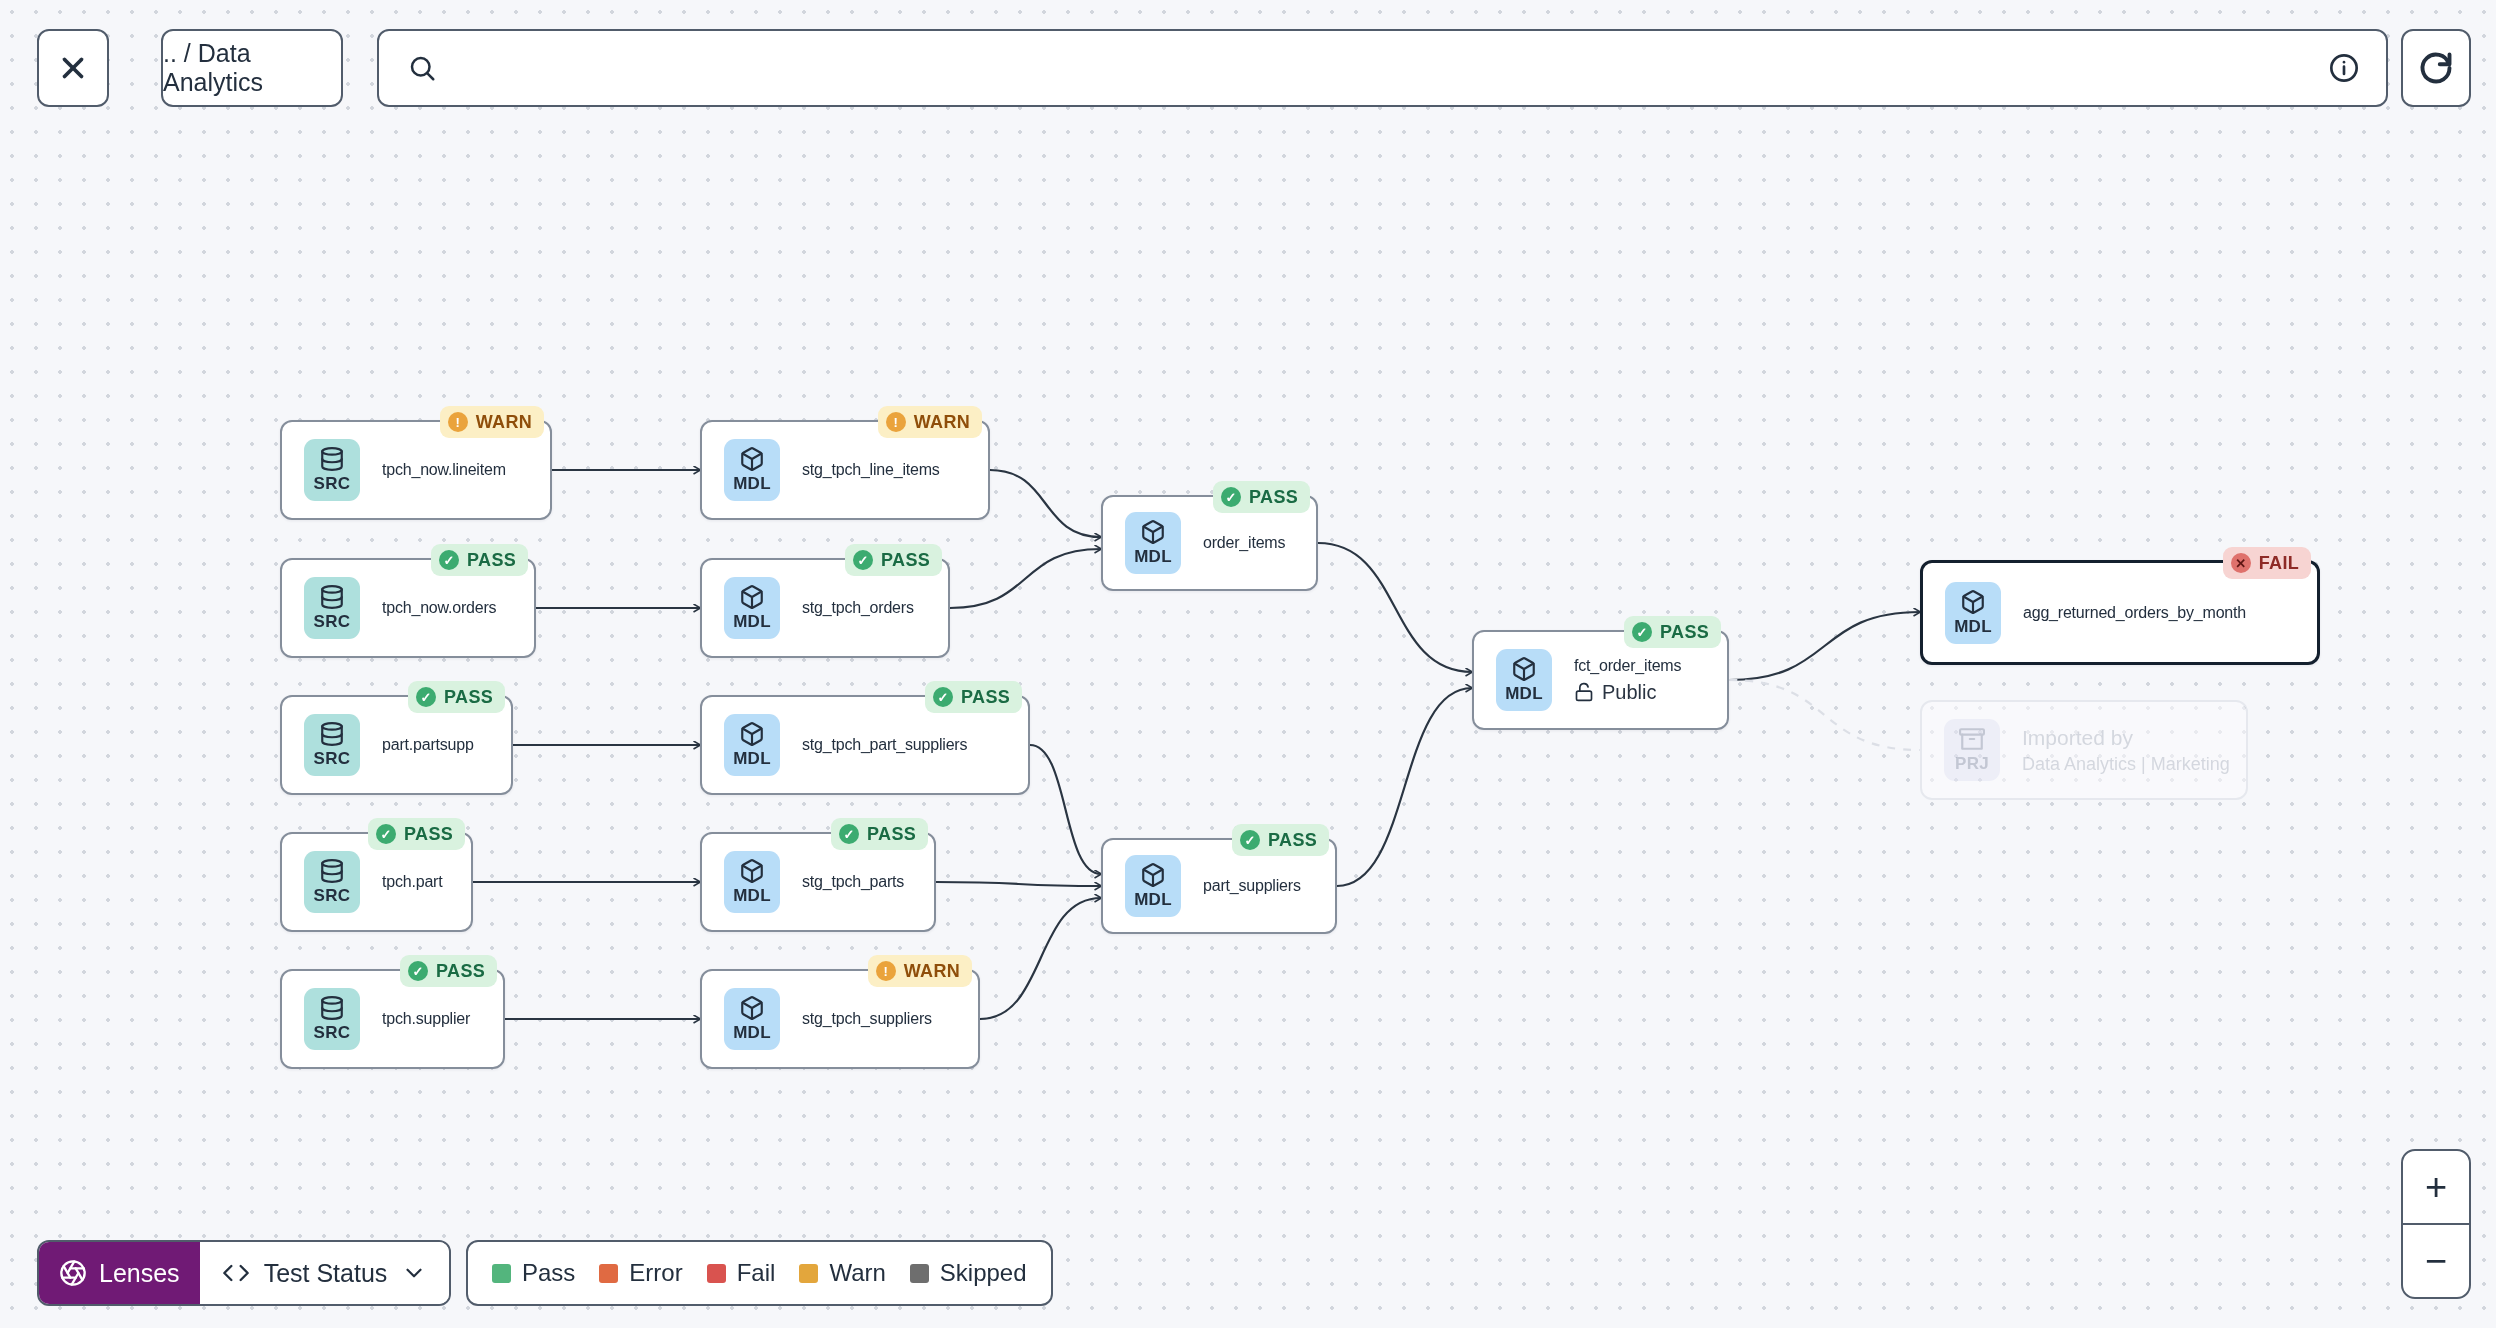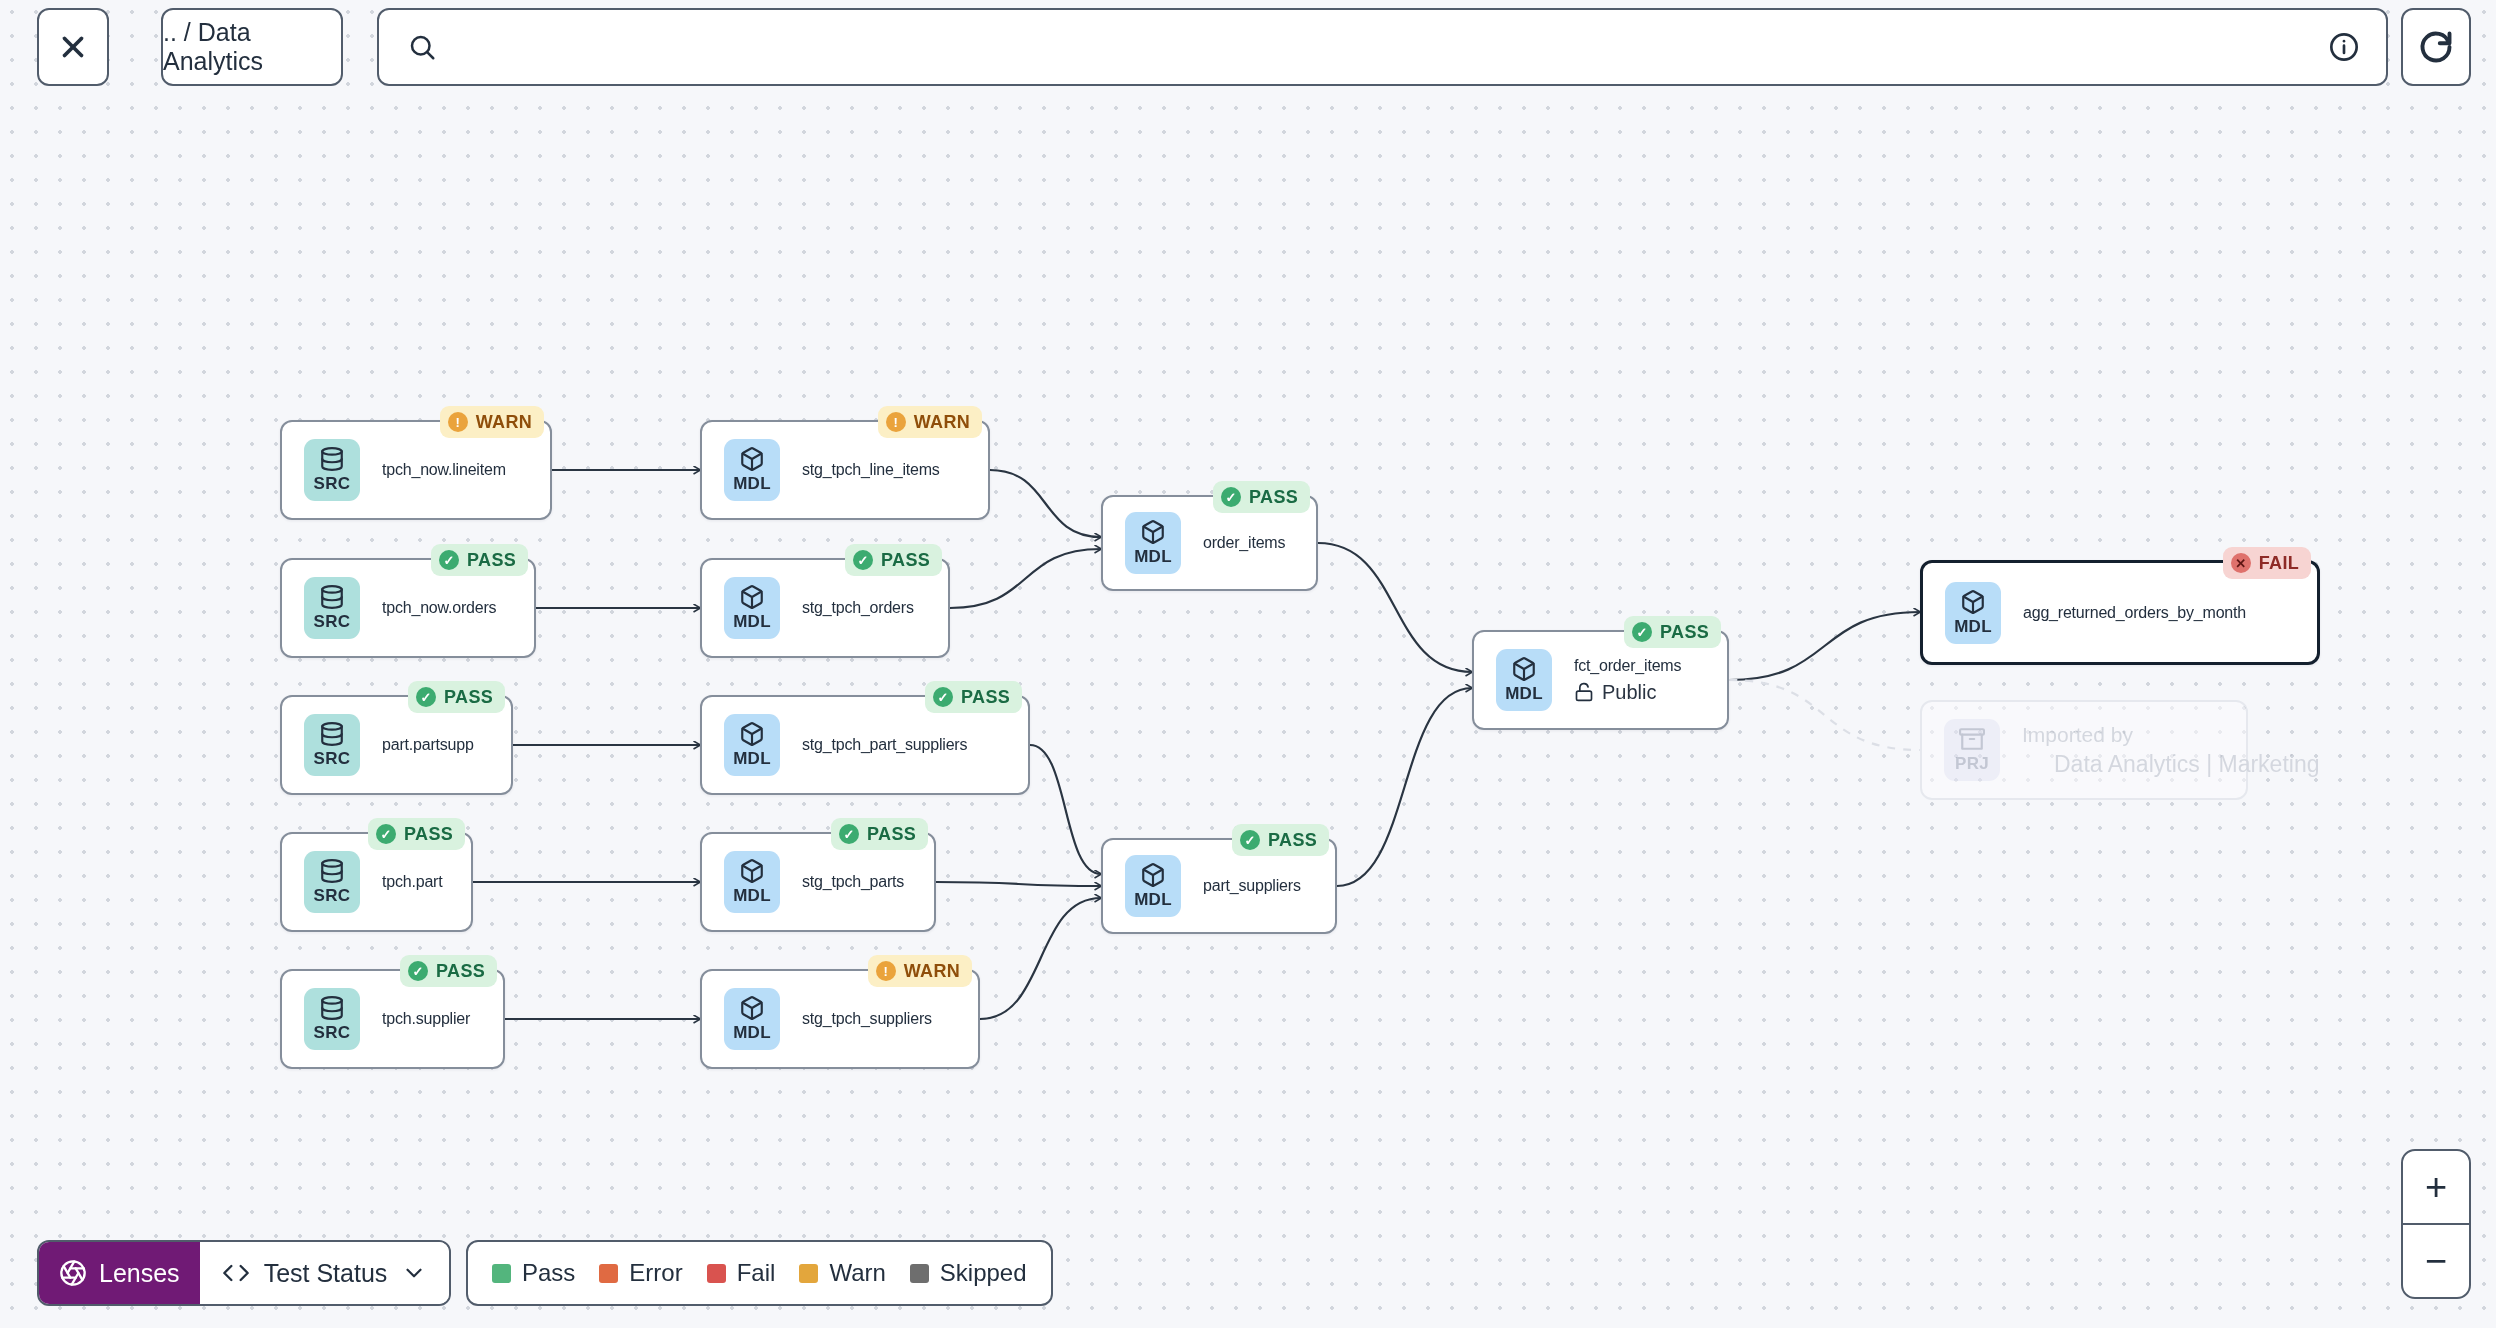--- a/index.html
+++ b/index.html
@@ -8,21 +8,21 @@
     font-family: "Liberation Sans", sans-serif;
     color: #232f3e;
     background-color: #f6f7fa;
     background-image: radial-gradient(circle, #d2d6dd 1.6px, transparent 1.7px);
     background-size: 24px 24px;
     position: relative;
   }
 
   
   .ctrl {
-    position: absolute; top: 8px; height: 78px;
+    position: absolute; top: 29px; height: 78px;
     background: #ffffff; border: 2.5px solid #515c6b; border-radius: 12px;
     display: flex; align-items: center;
   }
   .icon-btn { justify-content: center; }
   #close-btn   { left: 37px;  width: 72px; }
   #breadcrumb  { left: 161px; width: 182px; justify-content: center; font-size: 25px; }
   #search-bar  { left: 377px; width: 2011px; padding: 0 28px; gap: 18px; }
   #refresh-btn { left: 2401px; width: 70px; }
   #search-text { font-size: 26px; white-space: nowrap; }
   #info-icon { position: absolute; right: 26px; top: 50%; transform: translateY(-50%); }
@@ -47,21 +47,21 @@
     display: flex; flex-direction: column; align-items: center; justify-content: center; gap: 2px;
   }
   .tile span { font-size: 17px; font-weight: 600; letter-spacing: 0.3px; }
   .tile-SRC { background: #aee0dd; }
   .tile-MDL { background: #b8ddf8; }
   .tile-PRJ { background: #e7e7f6; color: #9aa0b5; }
   .tile-PRJ svg { stroke: #9aa0b5; }
   .node-label { font-size: 16px; font-weight: 500; white-space: nowrap; letter-spacing: -0.2px; }
   .node-sub { display: flex; align-items: center; gap: 8px; font-size: 20px; margin-top: 6px; color: #2a3442; font-weight: 400; }
   .faded-title { font-size: 21px; color: #b9bec9; font-weight: 500; }
-  .faded-label { font-size: 23px; color: #b9bec9; font-weight: 500; white-space: nowrap; margin-top: 4px; margin-left: 32px; }
+  .faded-label { font-size: 18px; color: #b9bec9; font-weight: 500; white-space: nowrap; margin-top: 4px; }
   .badge {
     position: absolute; top: -16px; right: 6px; height: 32px; border-radius: 9px;
     display: flex; align-items: center; gap: 8px; padding: 0 12px 0 8px;
     font-size: 18px; font-weight: 700; letter-spacing: 0.3px;
   }
   .badge .bcircle {
     width: 20px; height: 20px; border-radius: 50%;
     display: flex; align-items: center; justify-content: center;
     font-size: 13px; font-weight: 700;
   }

